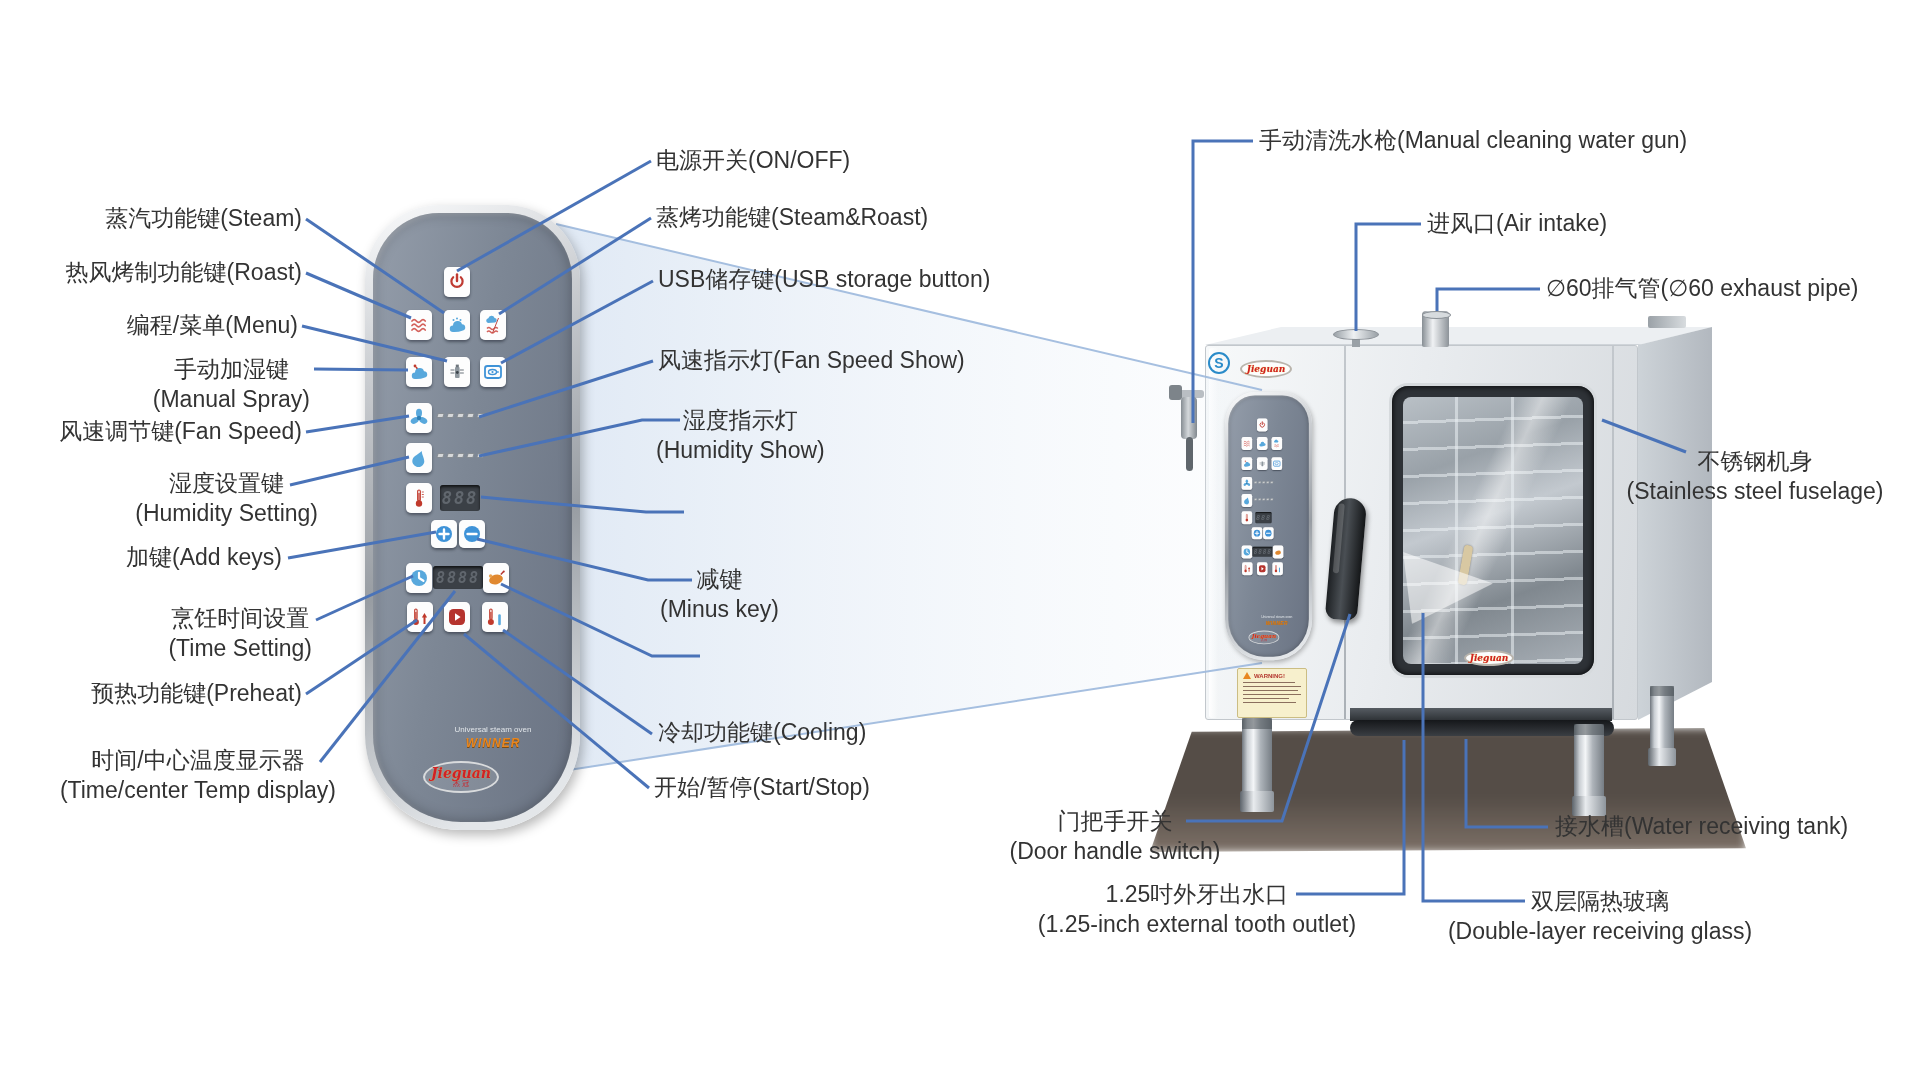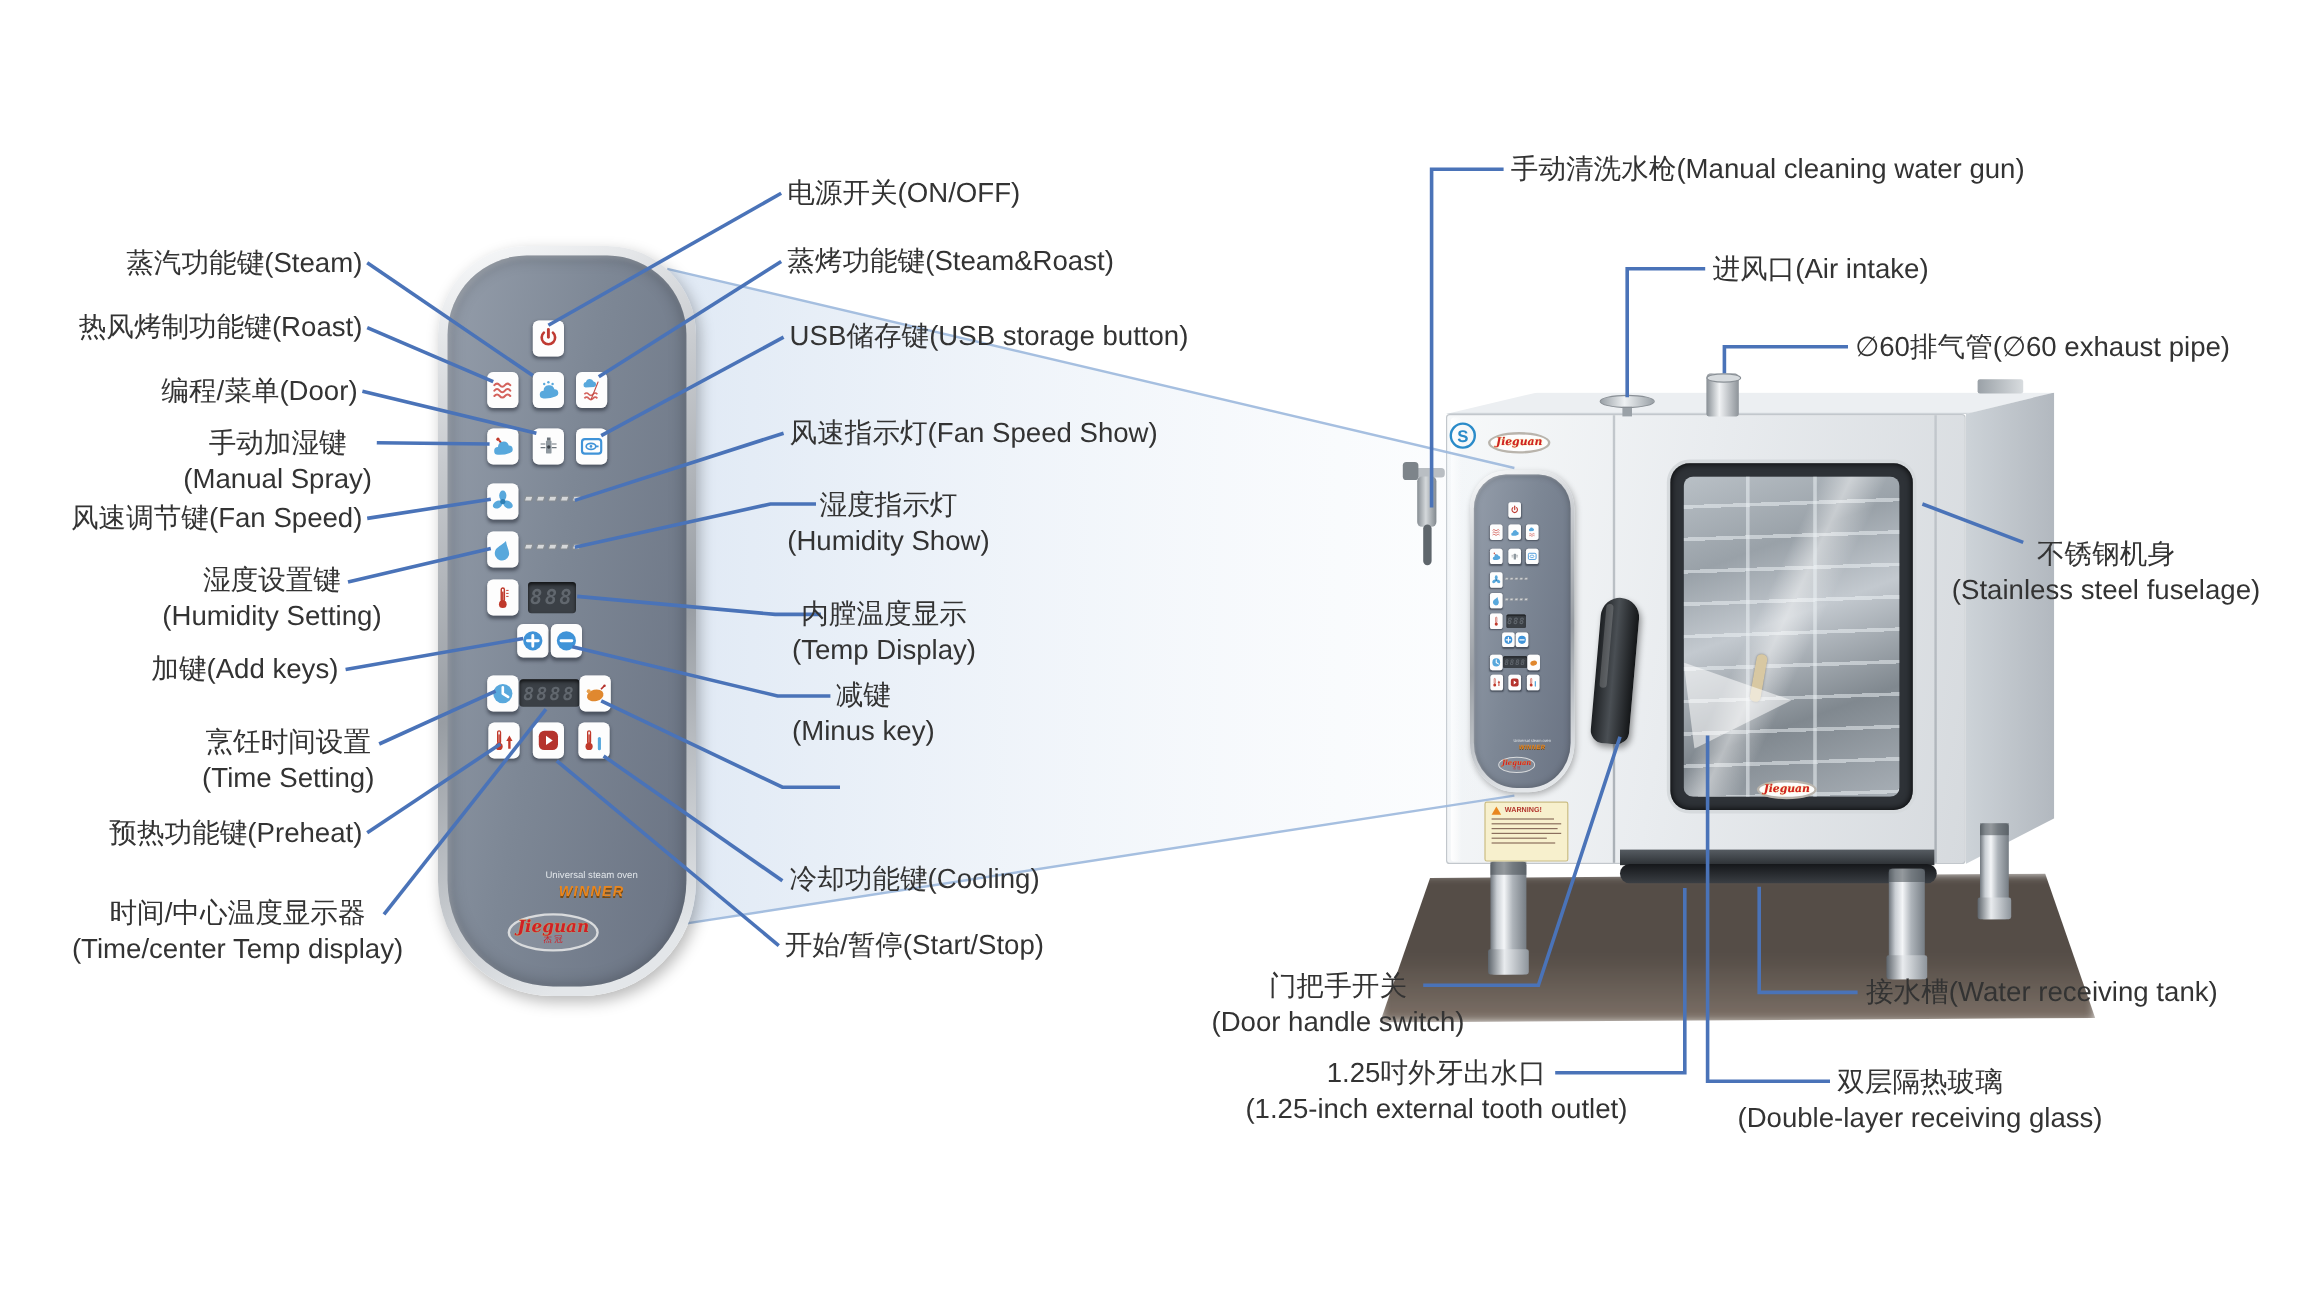--- a/index.html
+++ b/index.html
@@ -525,21 +525,21 @@
     </g>
   </svg>
 
   <div class="lbl one rgt" style="right:1618px;top:219px">
       <span>蒸汽功能键(Steam)</span>
     </div>
   <div class="lbl one rgt" style="right:1618px;top:273px">
       <span>热风烤制功能键(Roast)</span>
     </div>
   <div class="lbl one rgt" style="right:1622px;top:326px">
-      <span>编程/菜单(Door)</span>
+      <span>编程/菜单(Menu)</span>
     </div>
   <div class="lbl ctr" style="right:1610px;top:354px">
       <span>手动加湿键</span>
       <span>(Manual Spray)</span>
     </div>
   <div class="lbl one rgt" style="right:1618px;top:432px">
       <span>风速调节键(Fan Speed)</span>
     </div>
   <div class="lbl ctr" style="right:1602px;top:468px">
       <span>湿度设置键</span>
@@ -569,24 +569,20 @@
   <div class="lbl one" style="left:658px;top:280px">
       <span>USB储存键(USB storage button)</span>
     </div>
   <div class="lbl one" style="left:658px;top:361px">
       <span>风速指示灯(Fan Speed Show)</span>
     </div>
   <div class="lbl ctr" style="left:656px;top:405px">
       <span>湿度指示灯</span>
       <span>(Humidity Show)</span>
     </div>
-  <div class="lbl ctr" style="left:660px;top:496px">
-      <span>内膛温度显示</span>
-      <span>(Temp Display)</span>
-    </div>
   <div class="lbl ctr" style="left:660px;top:564px">
       <span>减键</span>
       <span>(Minus key)</span>
     </div>
   <div class="lbl one" style="left:658px;top:733px">
       <span>冷却功能键(Cooling)</span>
     </div>
   <div class="lbl one" style="left:654px;top:788px">
       <span>开始/暂停(Start/Stop)</span>
     </div>

